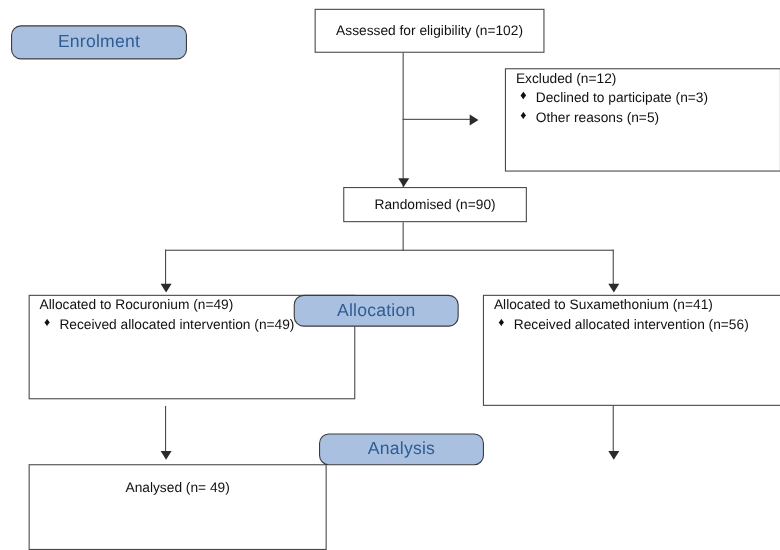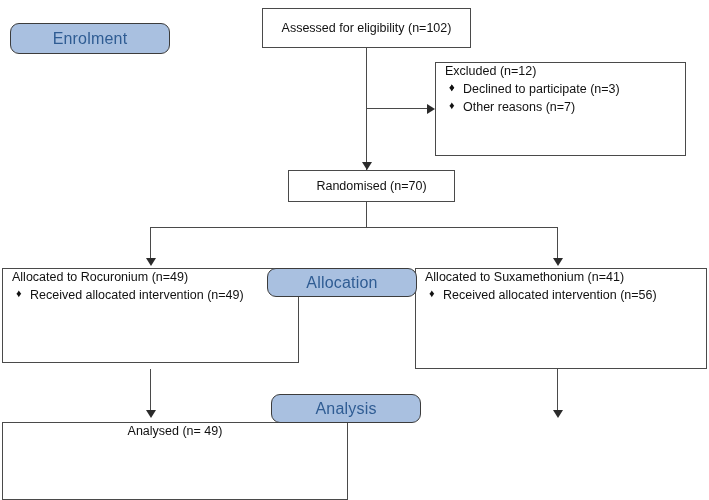--- a/index.html
+++ b/index.html
@@ -18,20 +18,21 @@
     overflow: hidden;
   }
   .box {
     position: absolute;
     box-sizing: border-box;
     border: 1.4px solid #4a4a4a;
     background: #ffffff;
     color: #111111;
     font-size: 12.5px;
     line-height: 1.35;
+    margin-left: 24px;
   }
   .box-center {
     display: flex;
     align-items: center;
     justify-content: center;
     text-align: center;
   }
   .box-left {
     padding: 0 9px 0 9px;
     text-align: left;
@@ -109,26 +110,26 @@
   <div class="arrow-down" style="left:362px; top:162px;"></div>
 
   <div class="line-h" style="left:366px; top:108px; width:62px;"></div>
   <div class="arrow-right" style="left:427px; top:104px;"></div>
 
   <div class="box box-left" style="left:435px; top:62px; width:251px; height:94px;">
     <div class="title-line">Excluded (n=12)</div>
     <ul class="blist">
       <li><span class="bullet">♦</span></li>
       <li><span class="bullet">♦</span><span>Declined to participate (n=3)</span></li>
-      <li><span class="bullet">♦</span><span>Other reasons (n=7)</span></li>
+      <li><span class="bullet">♦</span><span>Other reasons (n=5)</span></li>
     </ul>
   </div>
 
   <div class="box box-center" style="left:288px; top:170px; width:167px; height:32px;">
-    <span class="title-line">Randomised (n=70)</span>
+    <span class="title-line">Randomised (n=90)</span>
   </div>
 
   <div class="line-v" style="left:366px; top:202px; height:26px;"></div>
   <div class="line-h" style="left:150px; top:227px; width:408px;"></div>
   <div class="line-v" style="left:150px; top:227px; height:35px;"></div>
   <div class="arrow-down" style="left:146px; top:258px;"></div>
   <div class="line-v" style="left:557px; top:227px; height:35px;"></div>
   <div class="arrow-down" style="left:553px; top:258px;"></div>
 
   <div class="banner" style="left:267px; top:252px; width:150px; height:29px;margin-top:16px;">
@@ -147,22 +148,22 @@
     <ul class="blist">
       <li><span class="bullet">♦</span><span>Received allocated intervention (n=56)</span></li>
     </ul>
   </div>
 
   <div class="line-v" style="left:150px; top:369px; height:45px;"></div>
   <div class="arrow-down" style="left:146px; top:410px;"></div>
   <div class="line-v" style="left:557px; top:369px; height:45px;"></div>
   <div class="arrow-down" style="left:553px; top:410px;"></div>
 
-  <div class="banner" style="left:271px; top:394px; width:150px; height:29px;">
+  <div class="banner" style="left:290px; top:394px; width:150px; height:29px;">
     <span>Analysis</span>
   </div>
 
-  <div class="box" style="left:2px; top:422px; width:346px; height:78px; text-align:center;">
+  <div class="box" style="left:2px; top:422px; width:271px; height:78px; padding-top:12px; text-align:center;">
     <span class="title-line">Analysed (n= 49)</span>
   </div>
 
 
 </div>
 
 </body></html>

